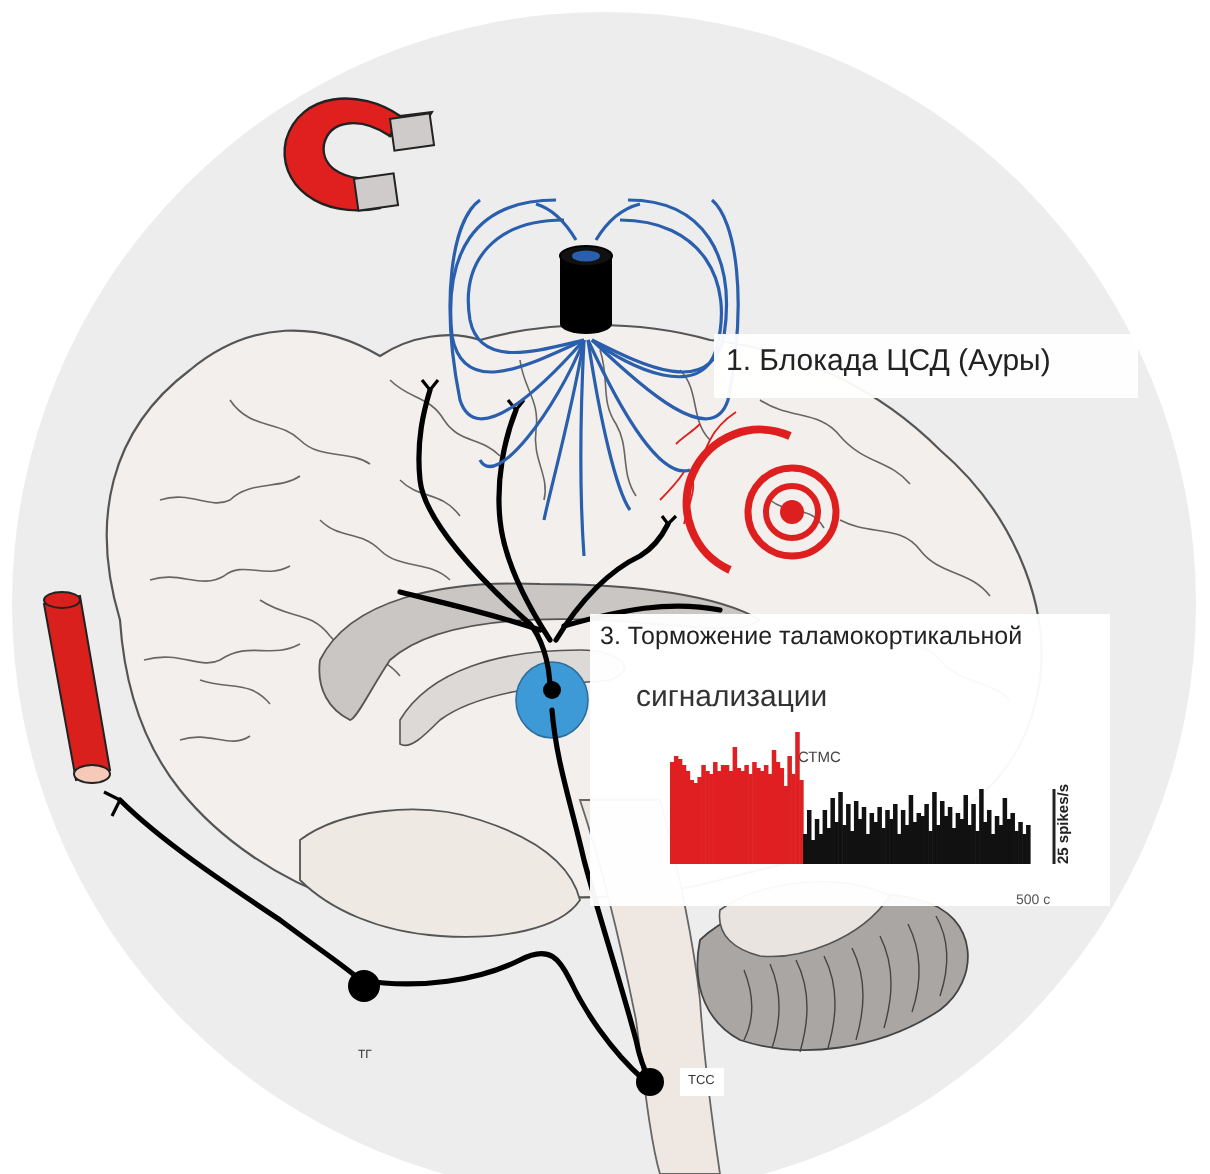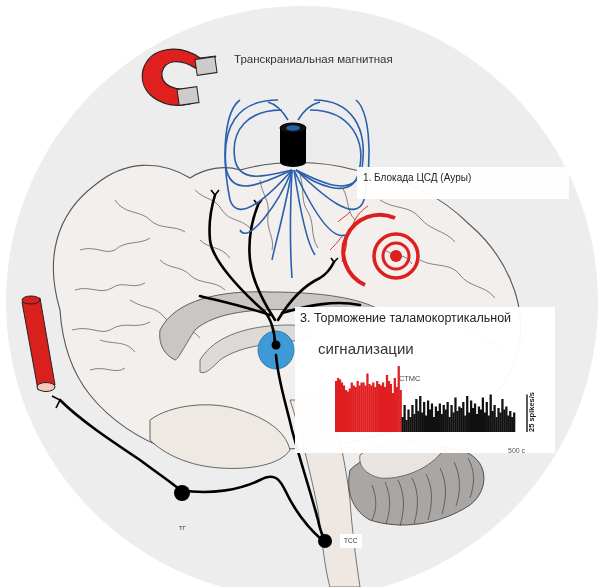--- a/index.html
+++ b/index.html
@@ -1,21 +1,21 @@
 <!DOCTYPE html>
 <html><head>
   <meta charset="utf-8">
   <style>
     html, body { margin: 0; padding: 0; background: #ffffff; }
     body { width: 605px; height: 587px; position: relative; overflow: hidden; font-family: "Liberation Sans", sans-serif; }
     #stage { position: absolute; left: 0; top: 0; width: 605px; height: 587px; }
     .lbl { position: absolute; color: #1a1a1a; font-family: "Liberation Sans", sans-serif; white-space: nowrap; }
     .tms-label { left: 234px; top: 48px; font-size: 11.5px; line-height: 22px; color: #333; }
     .csd-box { position: absolute; left: 357px; top: 167px; width: 212px; height: 32px; background: rgba(255,255,255,0.95); }
-    .csd-label { left: 363px; top: 172px; font-size: 10px; color: #222; }
+    .csd-label { left: 363px; top: 172px; font-size: 15px; color: #222; }
     .tc-box { position: absolute; left: 295px; top: 307px; width: 260px; height: 146px; background: rgba(255,255,255,0.96); }
     .tc-title { left: 300px; top: 311px; font-size: 12.5px; color: #222; }
     .tc-sub { left: 318px; top: 340px; font-size: 15px; color: #333; }
     .stms-label { left: 399px; top: 374px; font-size: 7.5px; color: #444; }
     .time-label { left: 508px; top: 447px; font-size: 7px; color: #555; }
     .rate-label { left: 527px; top: 410px; font-size: 7.5px; color: #222; transform: rotate(-90deg); transform-origin: left top; font-weight: bold; }
     .tg-label { left: 179px; top: 525px; font-size: 6px; color: #333; }
     .tcc-box { position: absolute; left: 340px; top: 534px; width: 22px; height: 14px; background: #fff; }
     .tcc-label { left: 344px; top: 537px; font-size: 6.5px; color: #333; }
   </style>
@@ -137,21 +137,20 @@
 
   <g>
     <path d="M200,58 C180,44 150,46 143,70 C138,92 160,110 190,104 L192,88 C175,92 160,85 162,72 C165,60 180,58 195,68 Z" fill="#e0201e" stroke="#222" stroke-width="1.2"></path>
     <path d="M195,68 L200,58 L216,56 L210,66 Z" fill="#d0cccc" stroke="#222" stroke-width="1"></path>
     <rect x="196" y="58" width="20" height="16" fill="#cfcbcb" stroke="#222" stroke-width="1" transform="rotate(-8 206 66)"></rect>
     <rect x="178" y="88" width="20" height="16" fill="#cfcbcb" stroke="#222" stroke-width="1" transform="rotate(-8 188 96)"></rect>
   </g>
 </svg>
 
 <div class="lbl tms-label">
-  <div>Транскраниальная магнитная</div>
 </div>
 
 <div class="csd-box"></div>
 <div class="lbl csd-label">1. Блокада ЦСД (Ауры)</div>
 
 <div class="tc-box"></div>
 <div class="lbl tc-title">3. Торможение таламокортикальной</div>
 <div class="lbl tc-sub">сигнализации</div>
 <div class="lbl stms-label">СТМС</div>
 

